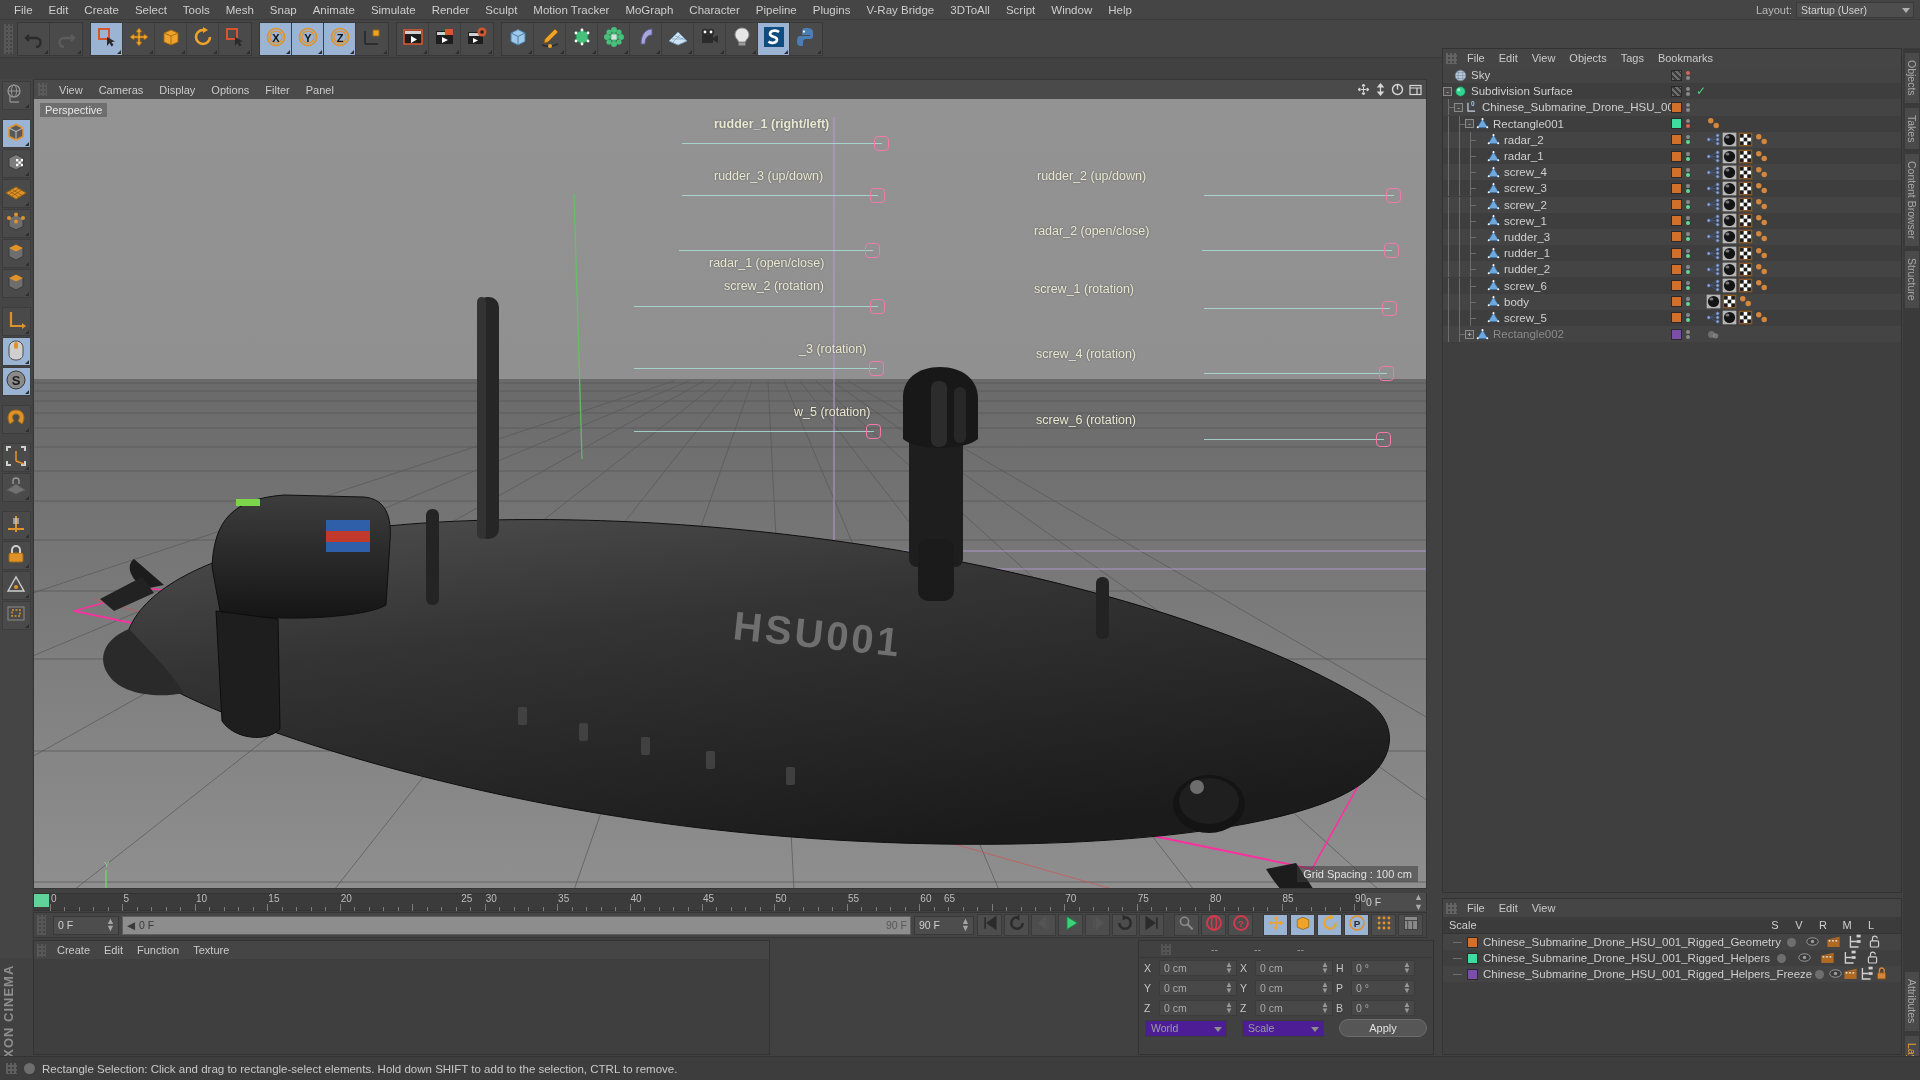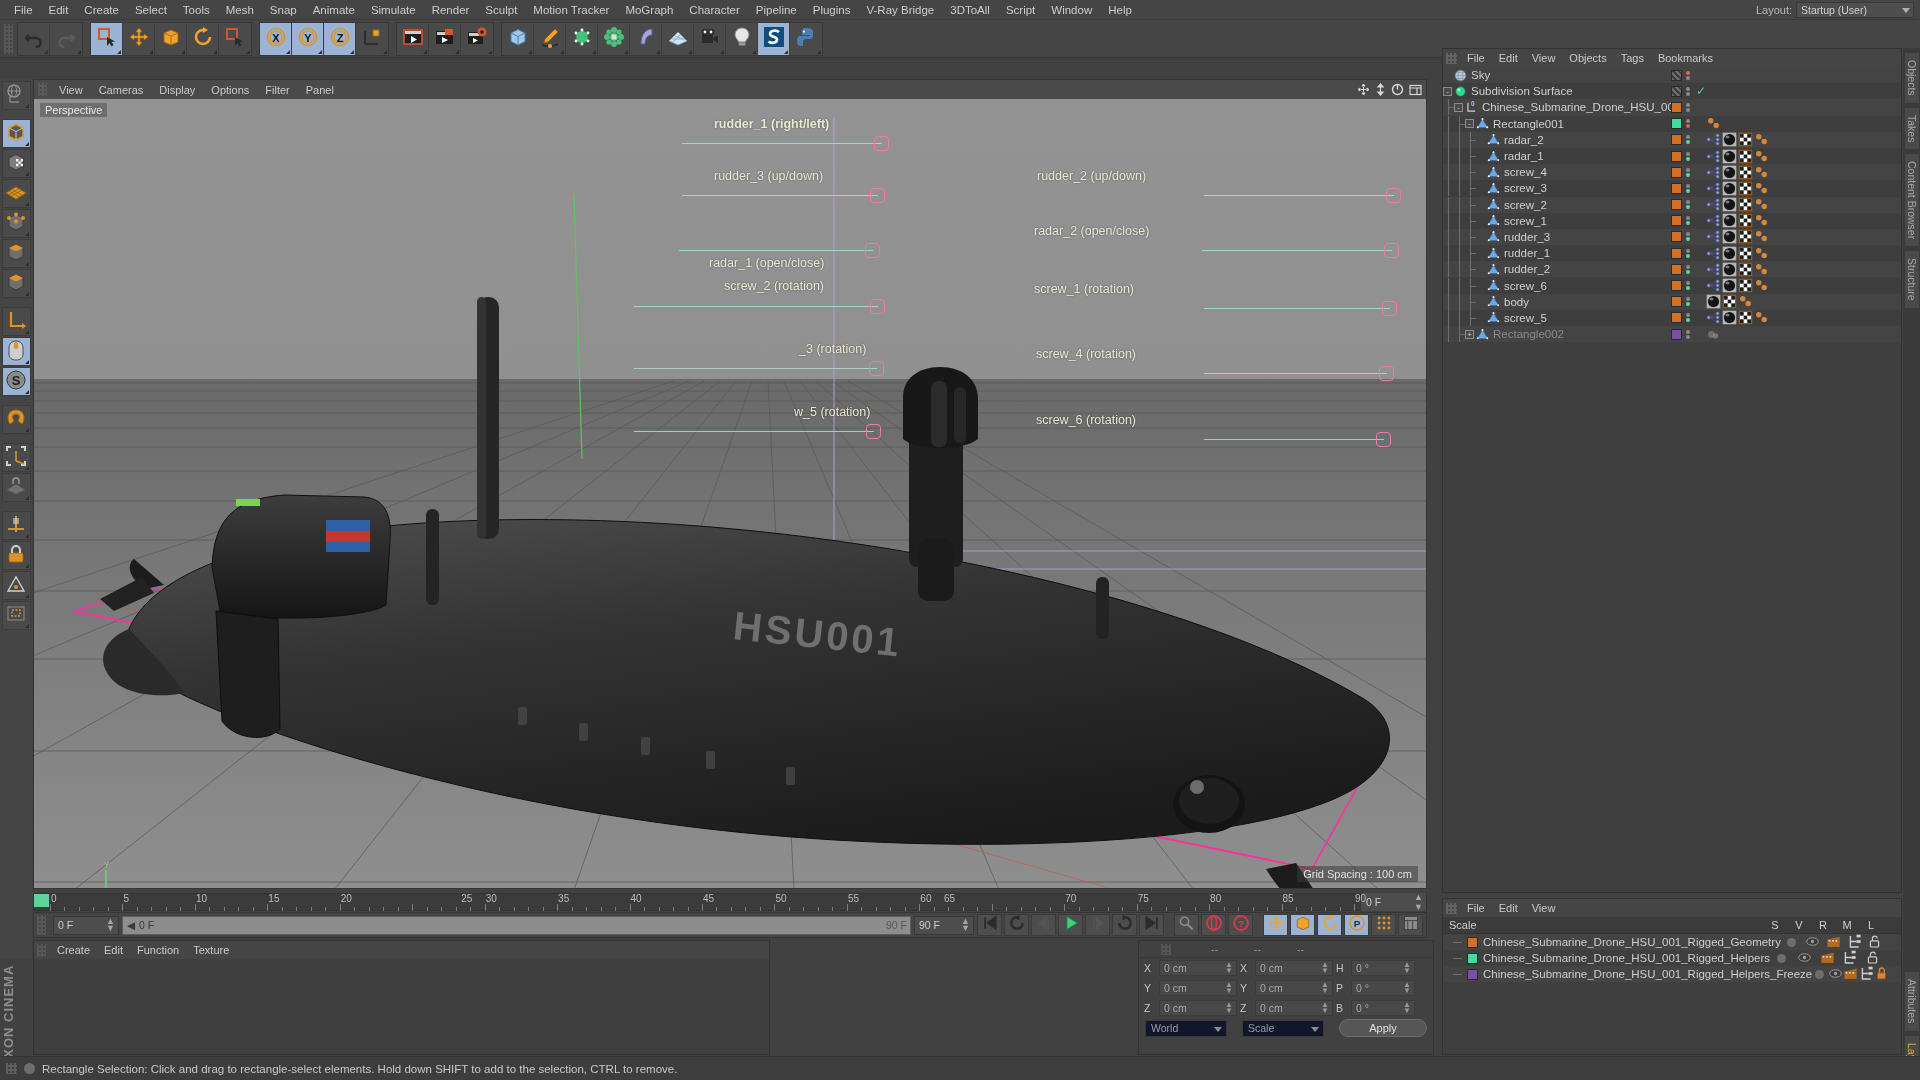--- a/index.html
+++ b/index.html
@@ -121,21 +121,21 @@
      background:#414141; border:1px solid #333; }
   .coords-hdr { height:17px; display:flex; align-items:center; gap:36px; padding-left:22px;
      font-size:10.5px; color:#9a9a9a; border-bottom:1px solid #383838; position:relative;}
   .crow { display:flex; align-items:center; height:20px; padding:0 5px; gap:3px; }
   .clab { width:12px; font-size:10.5px; color:#c6c6c6; }
   .cfield { width:78px; height:16px; background:#484848; border:1px solid #3b3b3b;
      font-size:10.5px; color:#a8a8a8; display:flex; align-items:center; padding:0 4px;
      position:relative; }
   .cfield .sp { position:absolute; right:3px; font-size:8px; color:#999; line-height:6px; }
   .crow.last { justify-content:space-between; padding:2px 6px; }
-  .csel { width:82px; height:17px; background:#0f172a; border:1px solid #3b3b3b;
+  .csel { width:82px; height:17px; background:#4c1d95; border:1px solid #3b3b3b;
      font-size:10.5px; color:#9d9d9d; display:flex; align-items:center; padding:0 5px; position:relative;}
   .csel .arr { position:absolute; right:4px; top:6px; width:0;height:0;
      border-left:4px solid transparent;border-right:4px solid transparent;border-top:5px solid #8e8e8e;}
   .capply { width:88px; height:18px; background:#565656; border:1px solid #6c6c6c; border-radius:9px;
      font-size:11px; color:#e0e0e0; display:flex; align-items:center; justify-content:center; }
 
   
   .objmgr { position:absolute; right:18px; top:48px; width:460px; height:845px;
      background:#3f3f3f; border:1px solid #333; }
   .om-menu { height:18px; background:#454545; display:flex; align-items:center; padding-left:3px;

